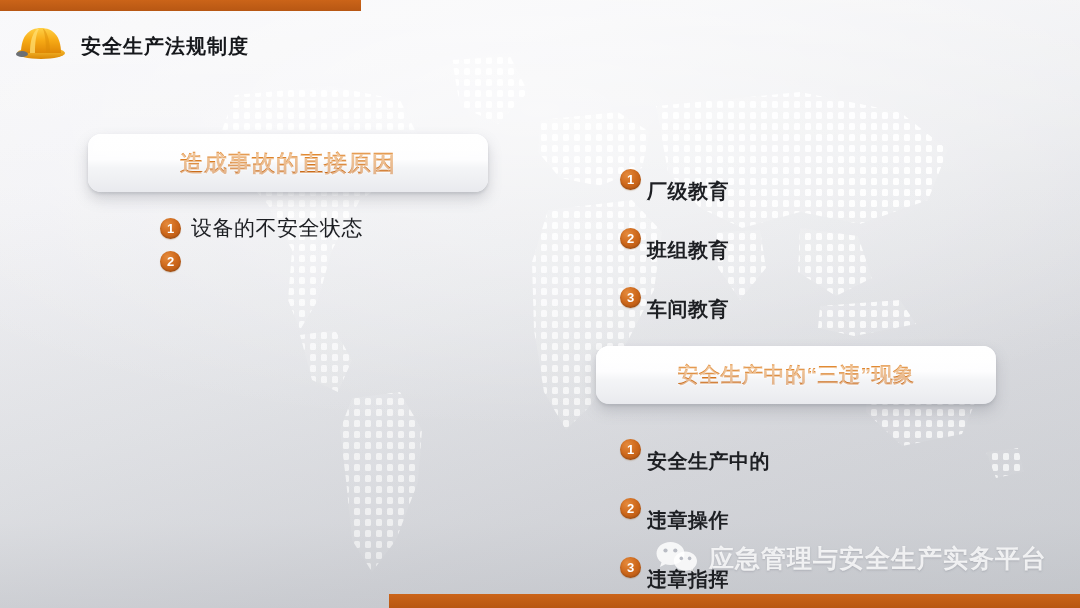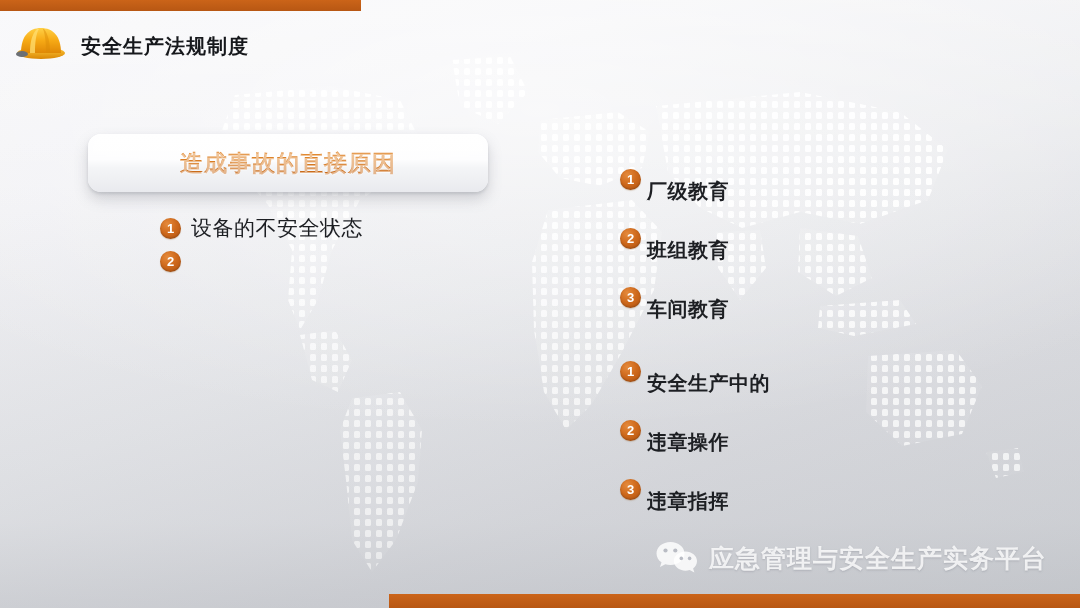--- a/index.html
+++ b/index.html
@@ -312,20 +312,23 @@
           <span class="item-text">班组教育</span>
         </li>
         <li>
           <span class="num">3</span>
           <span class="item-text">车间教育</span>
         </li>
       </ul>
     </div>
 
     <div class="block" style="margin-top:23px">
+      <div class="card">
+        <span class="card-title small">安全生产中的“三违”现象</span>
+      </div>
       <ul class="list list-right">
         <li>
           <span class="num">1</span>
           <span class="item-text">安全生产中的</span>
         </li>
         <li>
           <span class="num">2</span>
           <span class="item-text">违章操作</span>
         </li>
         <li>

